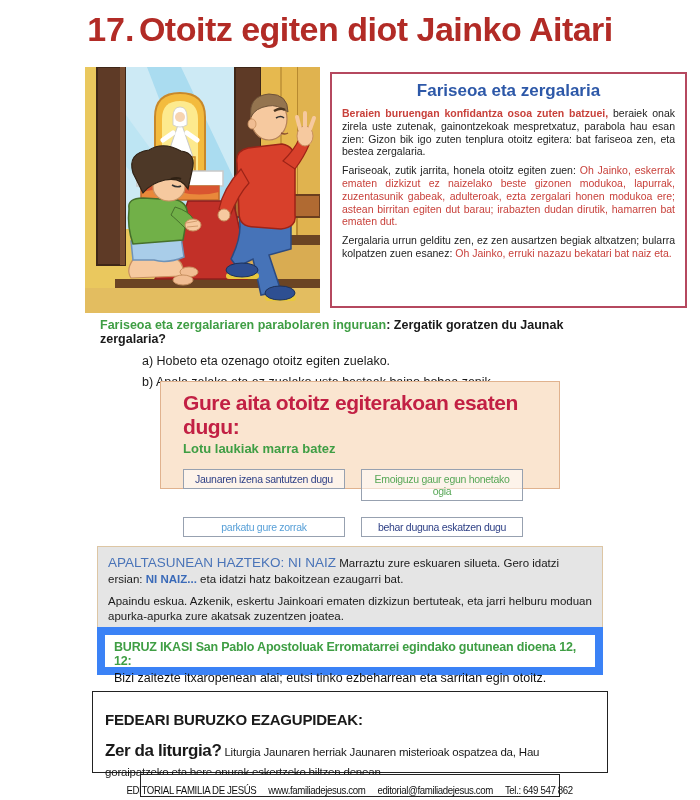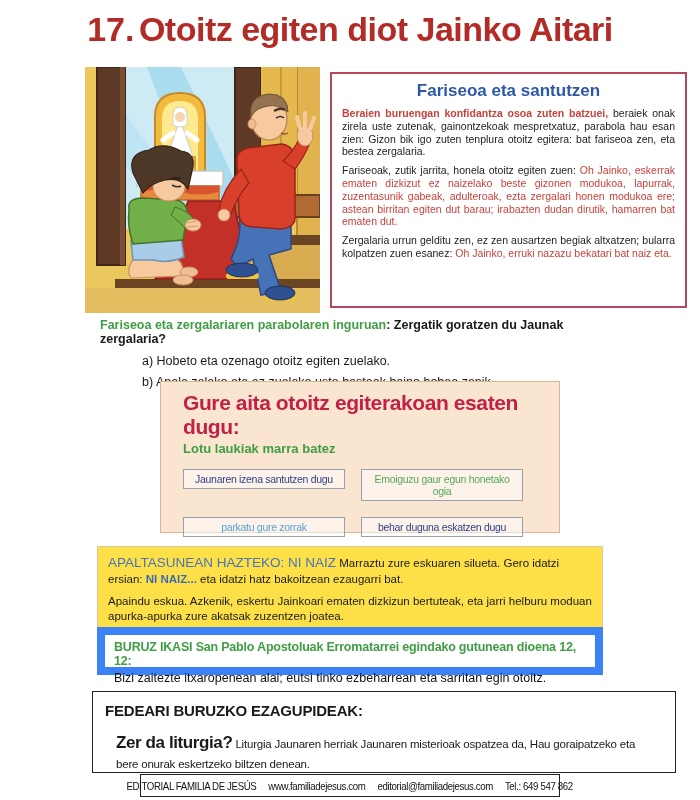--- a/index.html
+++ b/index.html
@@ -27,60 +27,60 @@
   .red  { color:#c8413b; }
   .redbold { color:#c8413b; font-weight:bold; }
   .blackbold { font-weight:bold; }
 
   
   .question { position:absolute; left:100px; top:318px; width:530px; font-size:12.5px; }
   .q-lead { font-weight:bold; color:#3f9e44; }
   .q-options { margin-top:5px; padding-left:42px; line-height:1.65; }
 
   
-  .match { position:absolute; left:160px; top:381px; width:400px; height:152px;
+  .match { position:absolute; left:160px; top:381px; width:400px; height:108px;
            background:#fae5d0; border:1px solid #e0b28e; box-sizing:border-box;
            padding:9px 16px 8px 22px; }
   .match h2 { margin:0 0 2px; color:#c22044; font-size:21px; font-weight:bold; letter-spacing:-0.4px; }
   .match .sub { color:#3f9e44; font-weight:bold; font-size:13px; margin:0 0 13px; }
   .match-grid { display:grid; grid-template-columns:162px 162px; column-gap:36px;
                 row-gap:10px; align-items:start;gap:16px; }
   .mbox { border:1px solid #97a1b0; background:rgba(255,255,255,0.55); font-size:10.5px;
           letter-spacing:-0.3px; padding:3px 5px; text-align:center; box-sizing:border-box; }
   .mbox.align-left { text-align:left; }
   .c-navy { color:#2d3f85; }
   .c-green { color:#57a757; }
   .c-sky { color:#58a0d8; }
   .c-red { color:#cc2329; font-weight:bold; }
 
   
   .humility { position:absolute; left:97px; top:546px; width:506px; box-sizing:border-box;
-              background:#fde047; border:1px solid #ddc6a4; padding:7px 10px 5px;
+              background:#e5e5e5; border:1px solid #ddc6a4; padding:7px 10px 5px;
               font-size:11.5px; line-height:1.32; }
   .humility p { margin:0 0 7px; }
   .humility .head { color:#4a74b8; font-size:13.5px; }
   .humility .bluebold { color:#3a6ab8; font-weight:bold; }
 
   
   .memorize { position:absolute; left:97px; top:627px; width:506px; height:48px;
               border:8px solid #3b82f6; box-sizing:border-box; padding:5px 9px; background:#fff; }
   .memorize .head { color:#3f9e44; font-weight:bold; font-size:12.5px; margin:0; letter-spacing:-0.2px; }
   .memorize .verse { font-size:12.5px; margin:3px 0 0; color:#111; }
 
   
-  .faith { position:absolute; left:92px; top:691px; width:584px; height:82px;
-           border:1px solid #222; box-sizing:border-box; padding:10px 12px; background:#fff; }
+  .faith { position:absolute; left:92px; top:691px; width:516px; height:82px;
+           border:1px solid #222; box-sizing:border-box; padding:19px 12px; background:#fff; }
   .faith .head { font-size:15px; font-weight:bold; margin:0 0 10px; letter-spacing:-0.2px; }
-  .faith .body { margin:11px; font-size:11.5px; letter-spacing:-0.2px; line-height:1.5; }
+  .faith .body { margin:0; font-size:11.5px; letter-spacing:-0.2px; line-height:1.5; }
   .faith .q { font-size:17px; font-weight:bold; letter-spacing:-0.4px; }
 
   
   .footerbox { position:absolute; left:140px; top:774px; width:420px; height:23px;
                border:1.5px solid #222; box-sizing:border-box; display:flex;
-               align-items:center; justify-content:center; background:#fff; }
+               align-items:flex-end; justify-content:center; background:#fff; }
   .footer-inner { display:flex; gap:13px; white-space:nowrap; font-size:10.5px;
                   letter-spacing:-0.4px; transform:scaleX(0.92); color:#111; }
 </style>
 </head>
 <body>
 
 <div class="page">
 
   <div class="title">
     <span class="num">17.</span>
@@ -164,21 +164,21 @@
         <path d="M101,156 l11,-2 M102,160 l11,-1" stroke="#c89060" stroke-width="0.8"></path>
         <ellipse cx="84" cy="120" rx="16" ry="14" fill="#f6c99f" stroke="#c89060" stroke-width="1.2"></ellipse>
         <path d="M48,106 Q42,86 64,83 Q78,74 96,84 Q112,86 107,104 L103,122 Q96,110 80,113 Q66,116 58,126 Z" fill="#4d3827" stroke="#2f2114" stroke-width="1.2"></path>
         <path d="M87,118 q5,3 9,1" stroke="#333333" stroke-width="1.5" fill="none"></path>
         <path d="M86,112 q6,-2 10,0" stroke="#2f2114" stroke-width="2" fill="none"></path>
       </g>
     </svg>
   </div>
 
   <div class="parable">
-    <h2>Fariseoa eta santutzen</h2>
+    <h2>Fariseoa eta zergalaria</h2>
     <p><span class="redbold">Beraien buruengan konfidantza osoa zuten batzuei,</span><span> beraiek onak zirela uste zutenak, gainontzekoak mespretxatuz, parabola hau esan zien: Gizon bik igo zuten tenplura otoitz egitera: bat fariseoa zen, eta bestea zergalaria.</span></p>
     <p><span>Fariseoak, zutik jarrita, honela otoitz egiten zuen: </span><span class="red">Oh Jainko, eskerrak ematen dizkizut ez naizelako beste gizonen modukoa, lapurrak, zuzentasunik gabeak, adulteroak, ezta zergalari honen modukoa ere; astean birritan egiten dut barau; irabazten dudan dirutik, hamarren bat ematen dut.</span></p>
     <p><span>Zergalaria urrun gelditu zen, ez zen ausartzen begiak altxatzen; bularra kolpatzen zuen esanez: </span><span class="red">Oh Jainko, erruki nazazu bekatari bat naiz eta.</span></p>
   </div>
 
   <div class="question">
     <div>
       <span class="q-lead">Fariseoa eta zergalariaren parabolaren inguruan</span><span class="blackbold">: Zergatik goratzen du Jaunak zergalaria?</span>
     </div>
     <div class="q-options">

